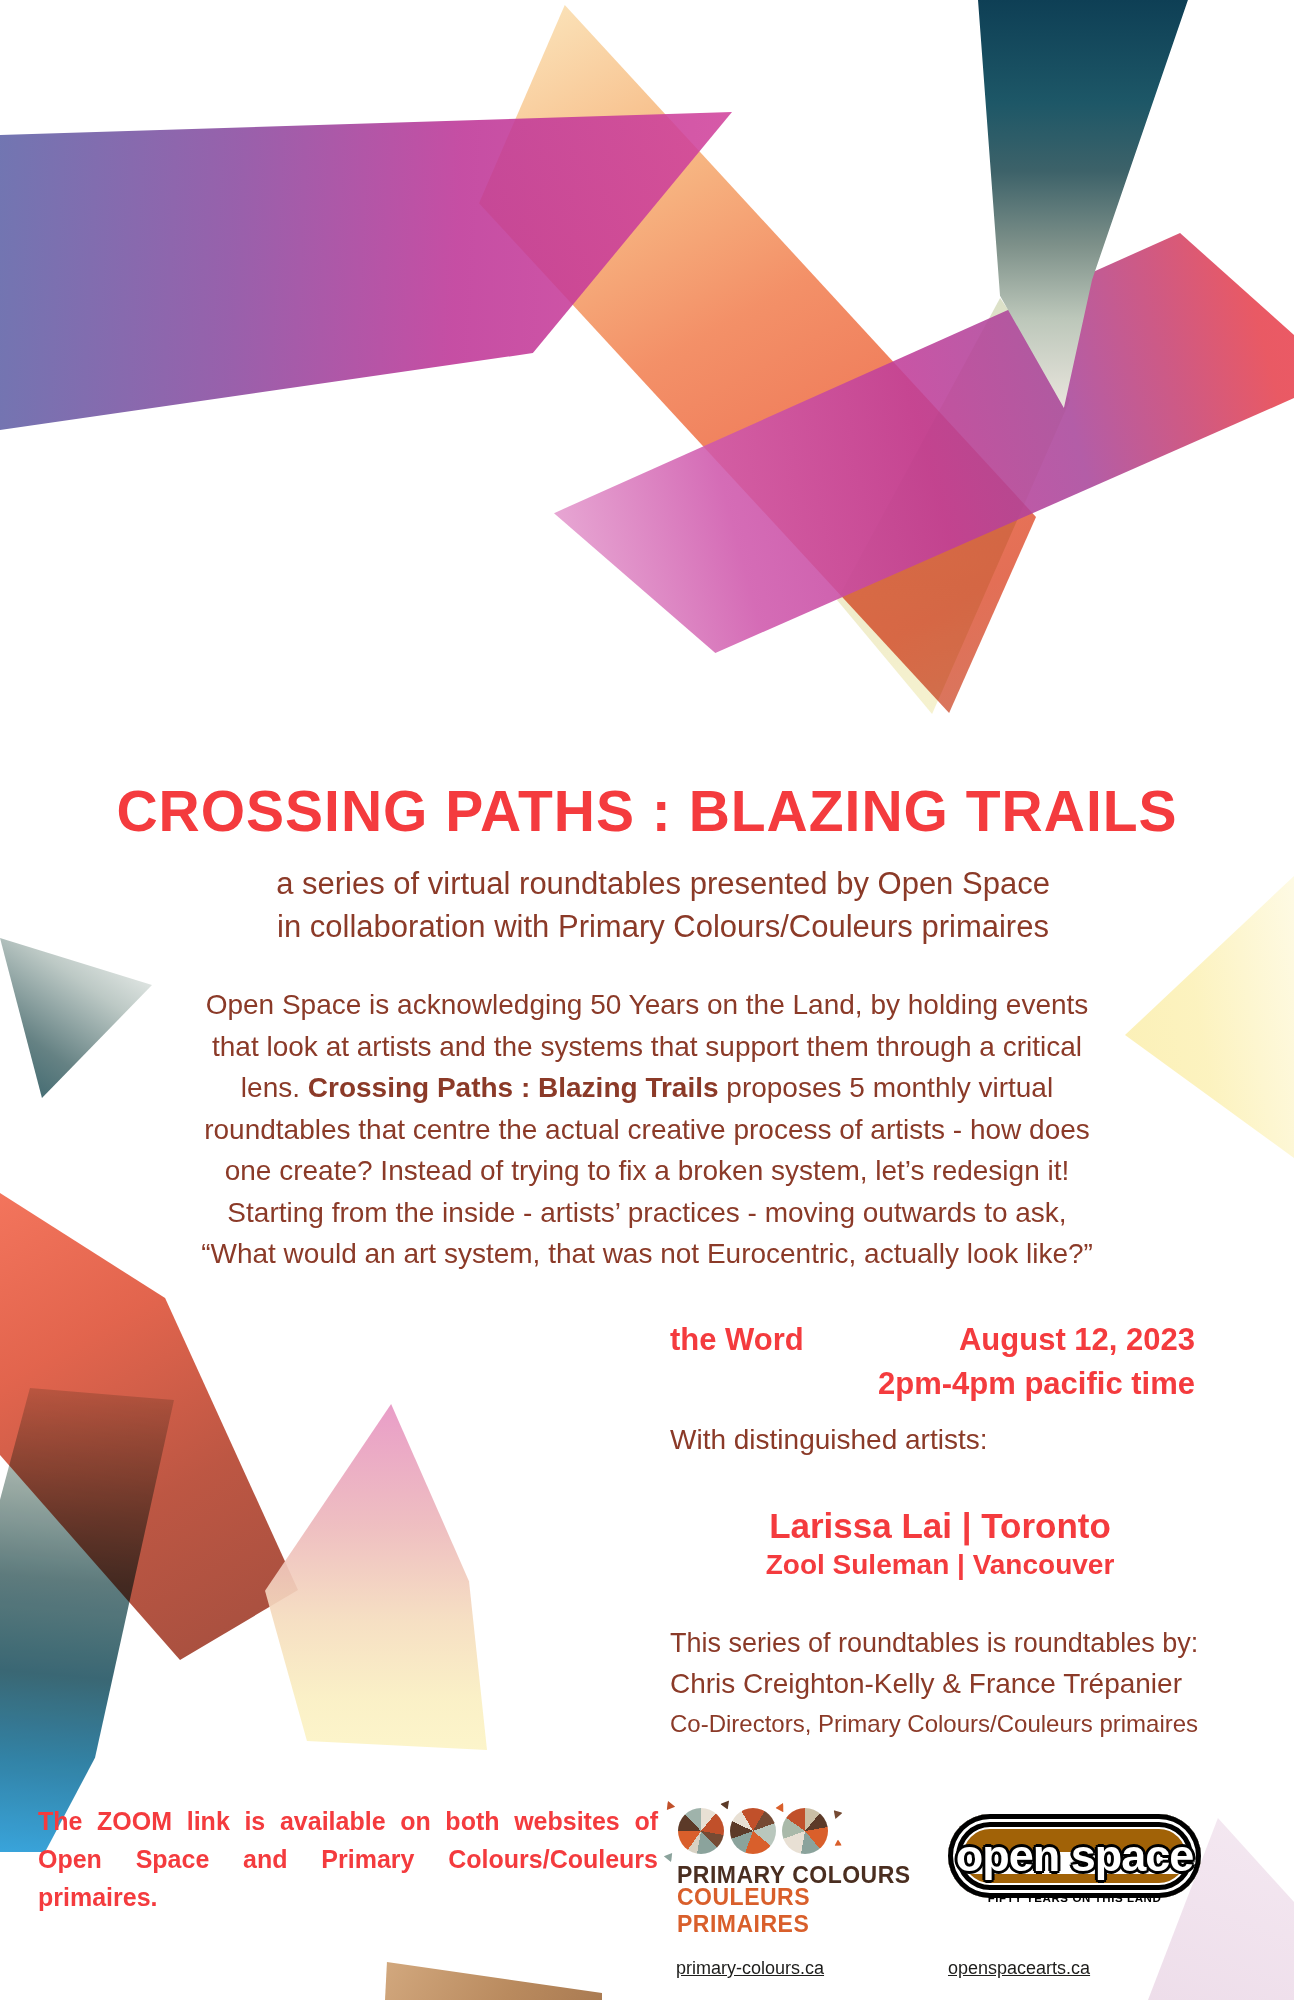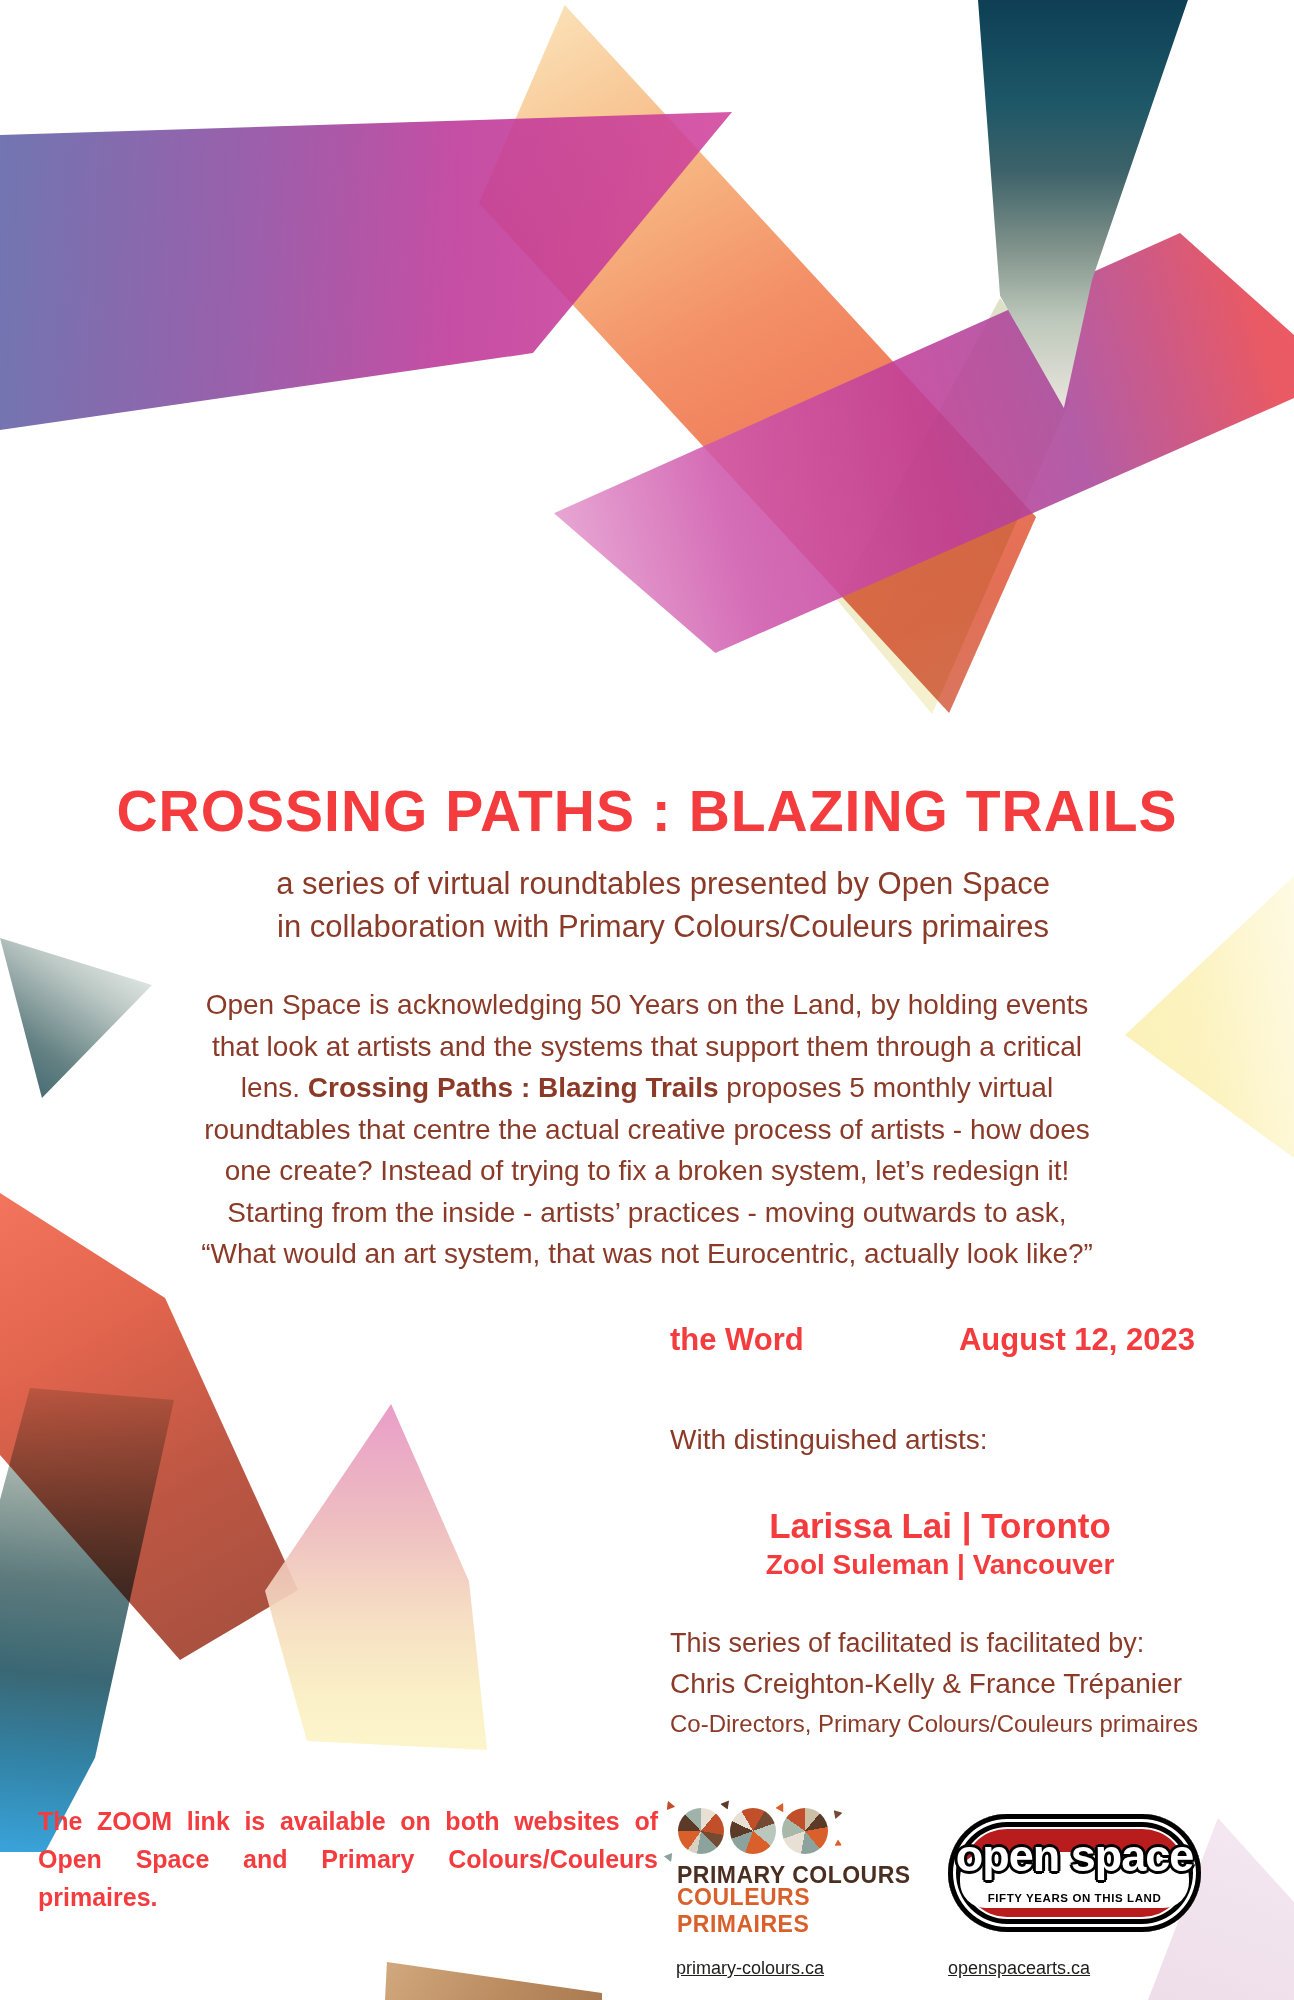--- a/index.html
+++ b/index.html
@@ -133,22 +133,22 @@
   .pc-f1{left:4px;top:2px;background:#c1502a;transform:rotate(20deg);}
   .pc-f2{left:60px;top:0;background:#5c3a28;transform:rotate(-40deg);}
   .pc-f3{left:114px;top:4px;background:#d95f2b;transform:rotate(70deg);}
   .pc-f4{left:170px;top:10px;background:#754a33;transform:rotate(120deg);}
   .pc-f5{left:2px;top:52px;background:#8ba39c;transform:rotate(200deg);}
   .pc-f6{left:172px;top:40px;background:#d95f2b;transform:rotate(160deg);width:7px;height:7px;}
   #pc-line1{position:absolute;left:15px;top:62px;font-size:23px;font-weight:bold;letter-spacing:.5px;color:var(--logo-brown,#4a2e20);}
   #pc-line2{position:absolute;left:15px;top:84px;font-size:23px;font-weight:bold;letter-spacing:.5px;color:var(--logo-orange,#d95f2b);}
   
   #os-capsule{
-    top:1814px;left:948px;width:253px;height:118px;
-    background:#b91c1c;border-radius:60px;
+    top:1814px;left:948px;width:253px;height:84px;
+    background:#a16207;border-radius:60px;
     box-shadow:inset 0 0 0 5px #000,inset 0 0 0 8px #fff,inset 0 0 0 13px #000,inset 0 0 0 15px #fff;
   }
   #os-band{position:absolute;left:12px;right:12px;top:38px;bottom:24px;background:#fff;border-radius:26px;}
   #os-name{
     position:absolute;left:0;top:16px;width:100%;
     text-align:center;font-size:45px;font-weight:bold;letter-spacing:-1px;
     color:#fff;
     text-shadow:-2px -2px 0 #000,2px -2px 0 #000,-2px 2px 0 #000,2px 2px 0 #000,0 -3px 0 #000,0 3px 0 #000,-3px 0 0 #000,3px 0 0 #000;
   }
   #os-tagline{
@@ -192,24 +192,25 @@
 lens. </span><b>Crossing Paths : Blazing Trails</b><span> proposes 5 monthly virtual
 roundtables that centre the actual creative process of artists - how does
 one create? Instead of trying to fix a broken system, let’s redesign it!
 Starting from the inside - artists’ practices - moving outwards to ask,
 “What would an art system, that was not Eurocentric, actually look like?”</span></div>
 
   <div class="txt col" id="event-row">
     <span class="red" id="event-name">the Word</span>
     <span class="red" id="event-date">August 12, 2023</span>
   </div>
+  <div class="txt col red" id="event-time">2pm-4pm pacific time</div>
   <div class="txt col" id="artists-heading">With distinguished artists:</div>
   <div class="txt col red" id="artist-1">Larissa Lai | Toronto</div>
   <div class="txt col red" id="artist-2">Zool Suleman | Vancouver</div>
-  <div class="txt col" id="facilitated">This series of facilitated is facilitated by:</div>
+  <div class="txt col" id="facilitated">This series of roundtables is roundtables by:</div>
   <div class="txt col" id="facilitators">Chris Creighton-Kelly &amp; France Trépanier</div>
   <div class="txt col" id="facilitators-role">Co-Directors, Primary Colours/Couleurs primaires</div>
 
   <div class="txt" id="footer-note">
     <span class="zoomlink">The ZOOM link is available on both websites of Open Space and Primary Colours/Couleurs primaires.</span>
   </div>
 
   <div class="txt" id="pc-logo">
     <div class="pc-frag pc-f1"></div>
     <div class="pc-frag pc-f2"></div>

